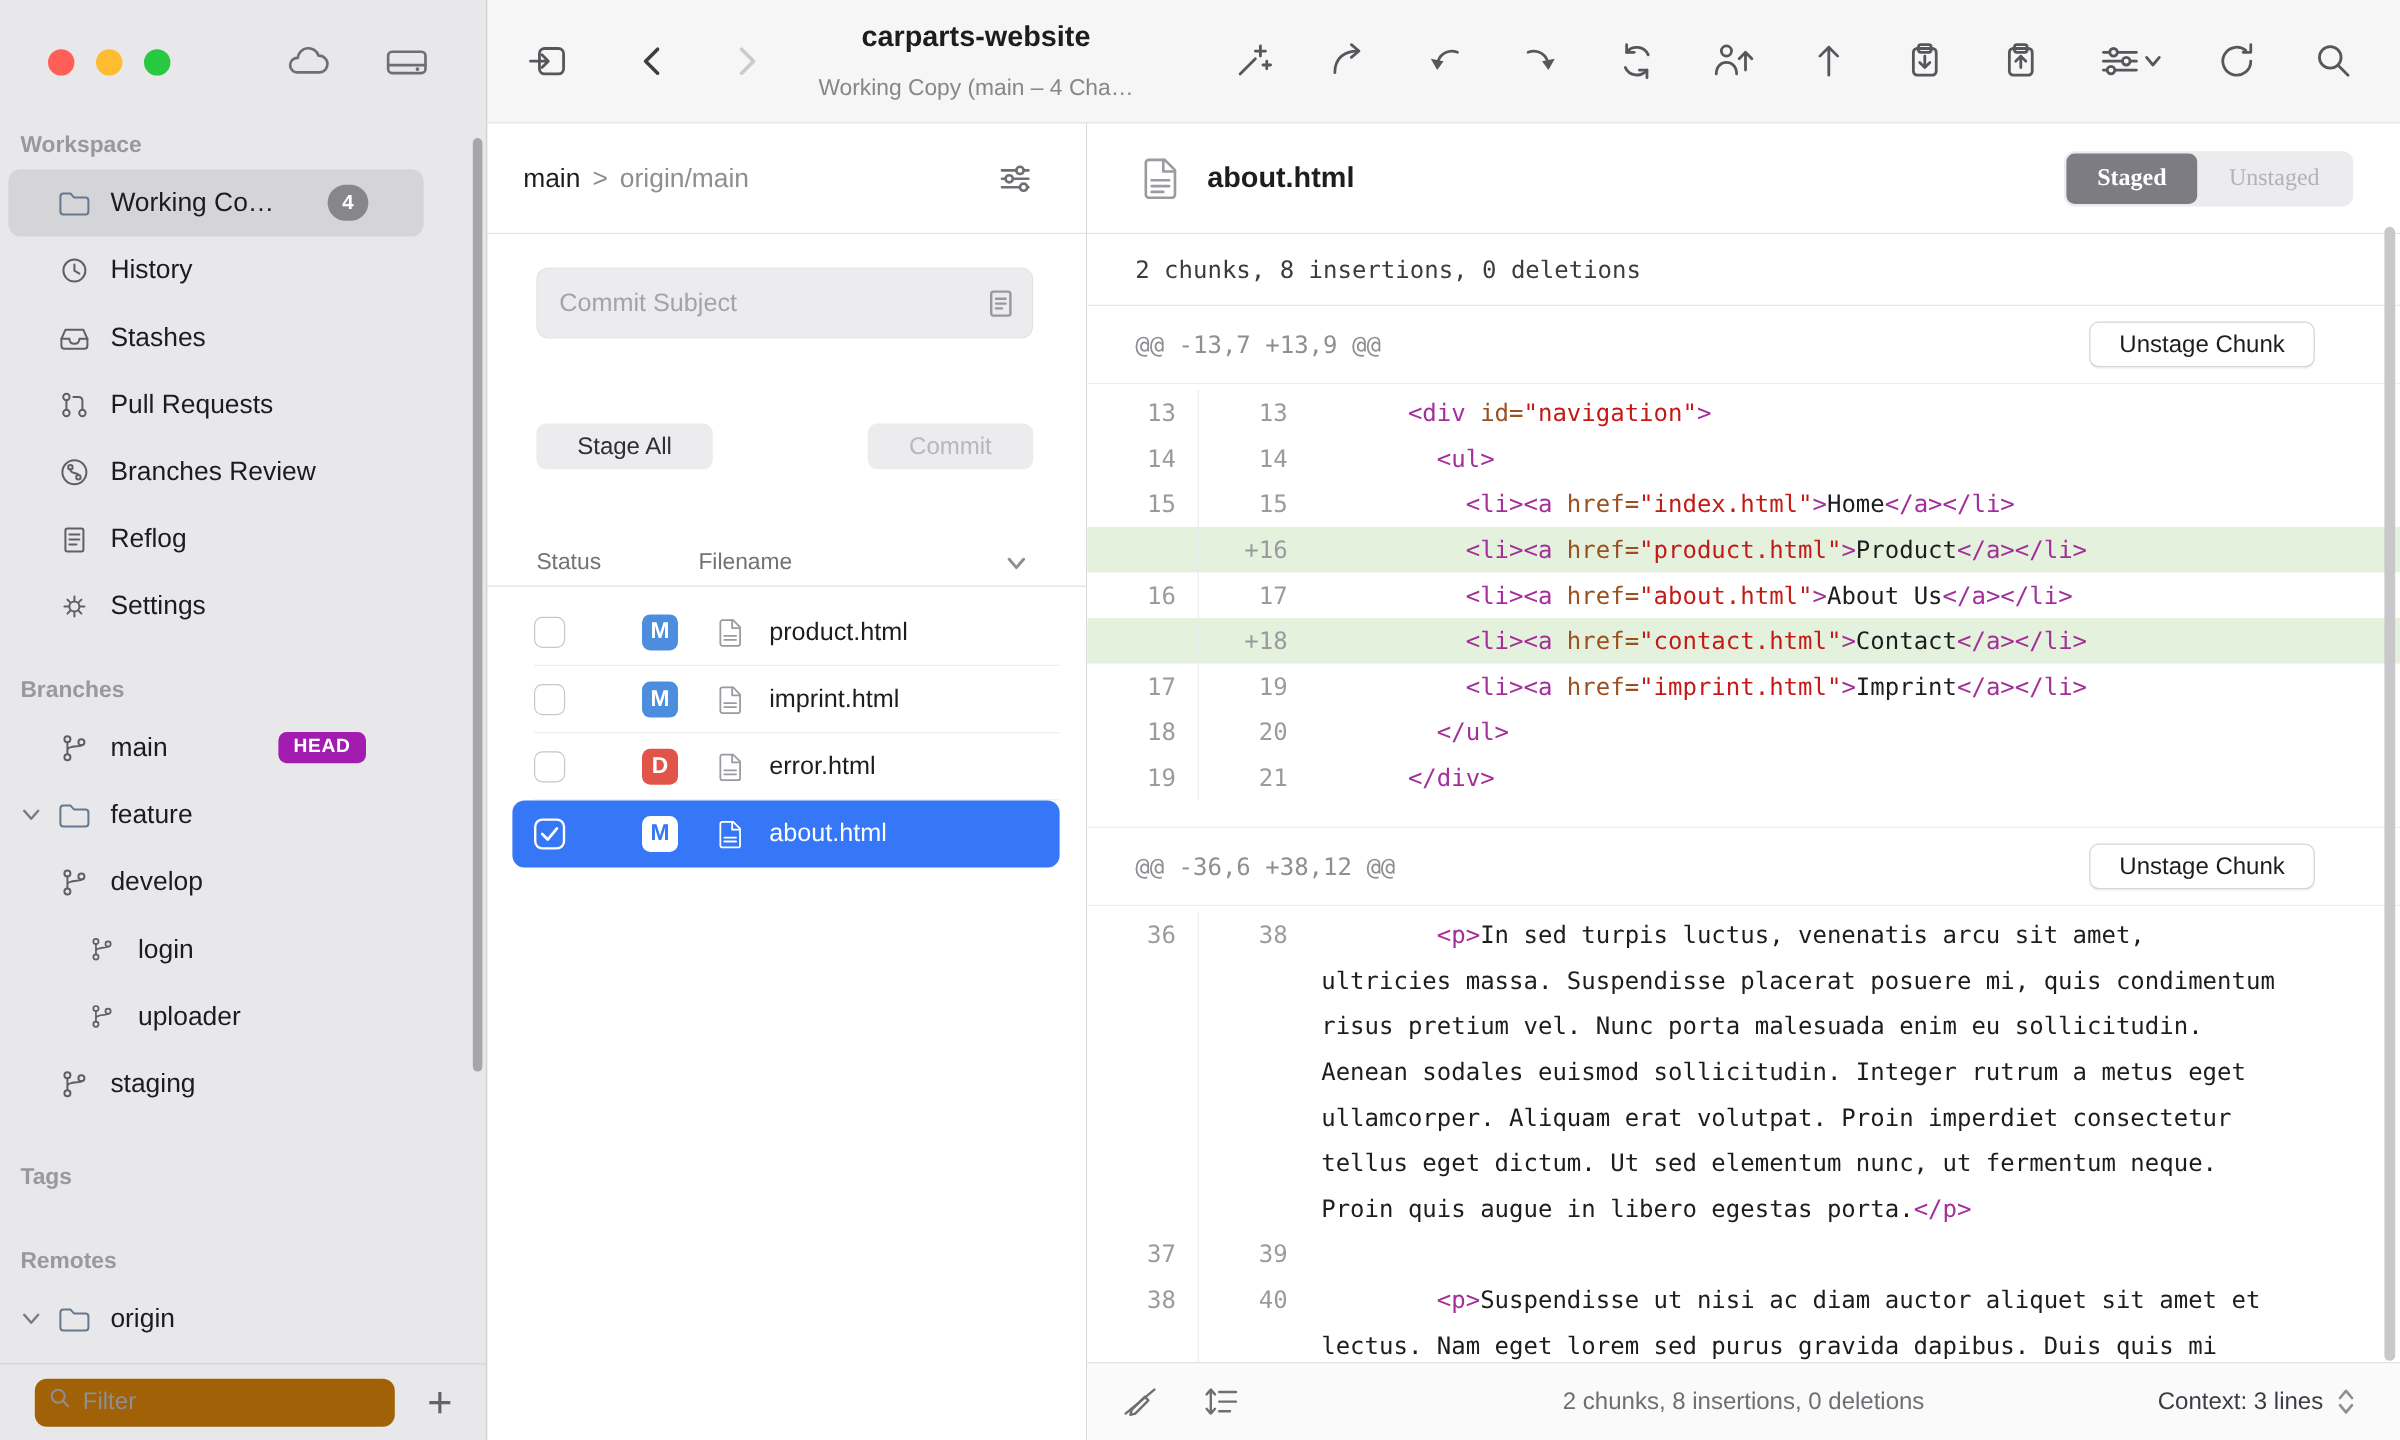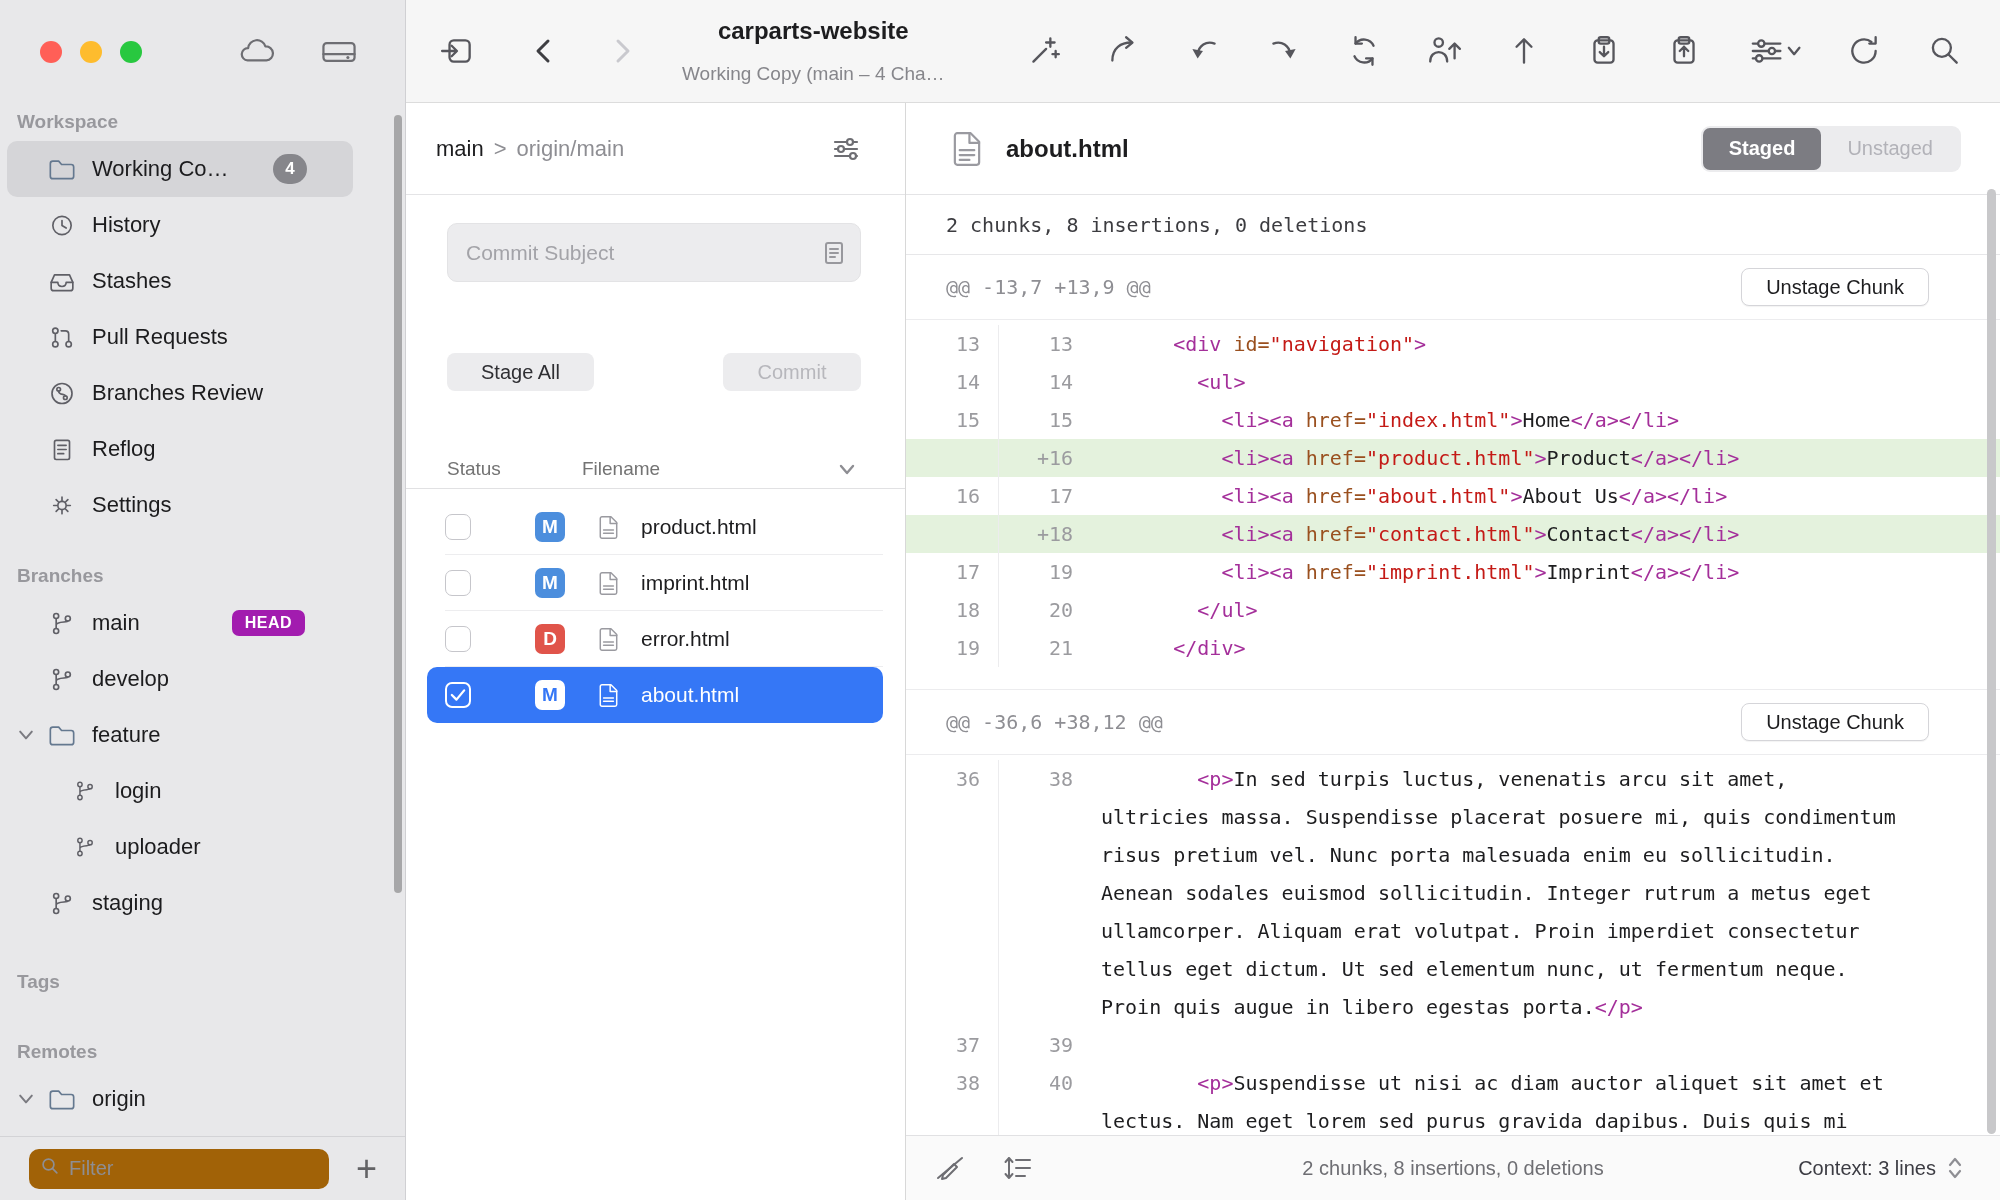--- a/index.html
+++ b/index.html
@@ -98,21 +98,21 @@
   .file-name { margin-left:21px; color:#1d1d1f; }
   .selected .file-name { color:#fff; }
 
   
   .diff-panel { flex:1; min-width:0; background:#fff; display:flex; flex-direction:column; position:relative; }
   .diff-panel .panel-head { padding:0 39px 0 44px; }
   .diff-doc { display:grid; place-items:center; }
   .diff-doc svg { stroke:#9a9aa0; fill:none; stroke-width:1.8; stroke-linecap:round; stroke-linejoin:round; }
   .diff-title { margin-left:22px; font-size:24px; font-weight:700; }
   .segmented { margin-left:auto; display:flex; background:#ececee; border-radius:9px; padding:2px; }
-  .seg { height:42px; padding:0 26px; display:grid; place-items:center; font-size:20px; color:#b2b2b8; border:none; background:transparent; border-radius:7px; font-family:Liberation Sans, sans-serif; cursor:default; }
+  .seg { height:42px; padding:0 26px; display:grid; place-items:center; font-size:20px; color:#b2b2b8; border:none; background:transparent; border-radius:7px; font-family:Liberation Serif, serif; cursor:default; }
   .seg.active { background:#7c7c82; color:#fff; font-weight:600; }
   .diff-scroll { flex:1; min-height:0; overflow:hidden; }
   .mono { font-family:"DejaVu Sans Mono",monospace; }
   .summary-row { height:60px; display:flex; align-items:center; padding:0 40px; border-bottom:1px solid #e7e7e9; font-size:20px; color:#3c3c40; }
   .chunk-head { height:64px; display:flex; align-items:center; padding:0 71px 0 40px; }
   .chunk-range { font-size:20px; color:#8e8e93; }
   .unstage-btn { margin-left:auto; height:38px; padding:0 24px; border-radius:8px; border:1px solid #d5d5d9; background:#fff; box-shadow:0 1px 1px rgba(0,0,0,.05); font-size:20px; color:#1d1d1f; font-family:inherit; cursor:default; }
   .chunk-body { border-top:1px solid #ececee; border-bottom:1px solid #ececee; padding:5px 0 22px; }
   .dline { display:flex; min-height:38px; }
   .dline.added { background:#e4f2dd; }
@@ -236,42 +236,42 @@
               <circle cx="11" cy="7" r="3"></circle>
               <circle cx="11" cy="25" r="3"></circle>
               <circle cx="25" cy="10" r="3"></circle>
               <path d="M11 10v12M11 18c0-5 14-3 14-5"></path>
             </svg>
           </span>
         <span>main</span>
         <span class="sb-head-badge">HEAD</span>
       </div>
       <div class="sb-item">
+        <span class="sb-chev">
+            <svg width="20" height="20" viewBox="0 0 24 24">
+              <path d="M5 8l7 8 7-8"></path>
+            </svg>
+          </span>
+        <span class="ic folder">
+            <svg width="30" height="27" viewBox="0 0 36 32">
+              <path d="M4 9c0-2 1-3 3-3h7l3.5 4H29c2 0 3 1 3 3v11c0 2-1 3-3 3H7c-2 0-3-1-3-3z"></path>
+            </svg>
+          </span>
+        <span>feature</span>
+      </div>
+      <div class="sb-item">
         <span class="ic">
             <svg width="30" height="27" viewBox="0 0 36 32">
               <circle cx="11" cy="7" r="3"></circle>
               <circle cx="11" cy="25" r="3"></circle>
               <circle cx="25" cy="10" r="3"></circle>
               <path d="M11 10v12M11 18c0-5 14-3 14-5"></path>
             </svg>
           </span>
         <span>develop</span>
-      </div>
-      <div class="sb-item">
-        <span class="sb-chev">
-            <svg width="20" height="20" viewBox="0 0 24 24">
-              <path d="M5 8l7 8 7-8"></path>
-            </svg>
-          </span>
-        <span class="ic folder">
-            <svg width="30" height="27" viewBox="0 0 36 32">
-              <path d="M4 9c0-2 1-3 3-3h7l3.5 4H29c2 0 3 1 3 3v11c0 2-1 3-3 3H7c-2 0-3-1-3-3z"></path>
-            </svg>
-          </span>
-        <span>feature</span>
       </div>
       <div class="sb-item child">
         <span class="ic">
             <svg width="26" height="24" viewBox="0 0 36 32">
               <circle cx="11" cy="7" r="3"></circle>
               <circle cx="11" cy="25" r="3"></circle>
               <circle cx="25" cy="10" r="3"></circle>
               <path d="M11 10v12M11 18c0-5 14-3 14-5"></path>
             </svg>
           </span>

